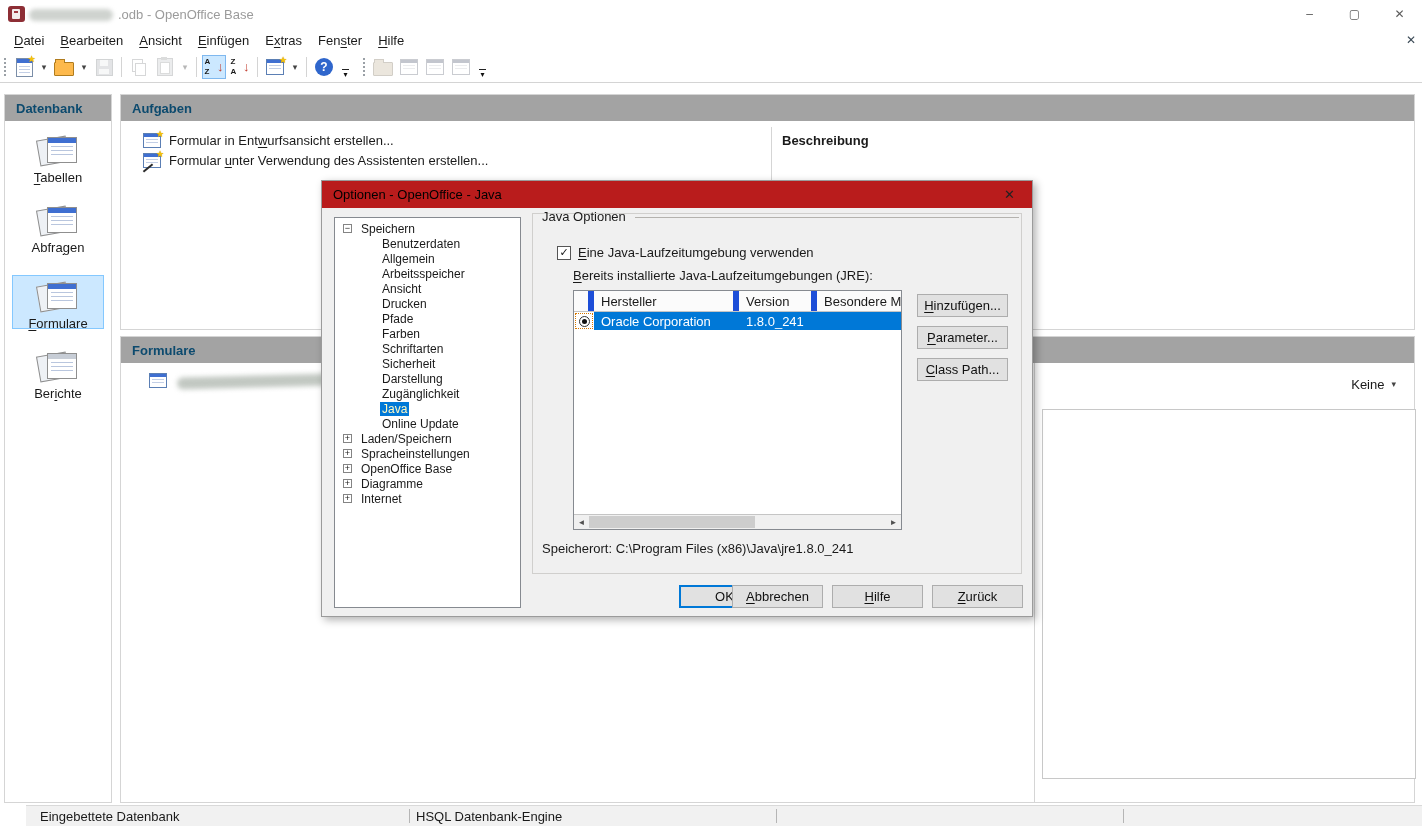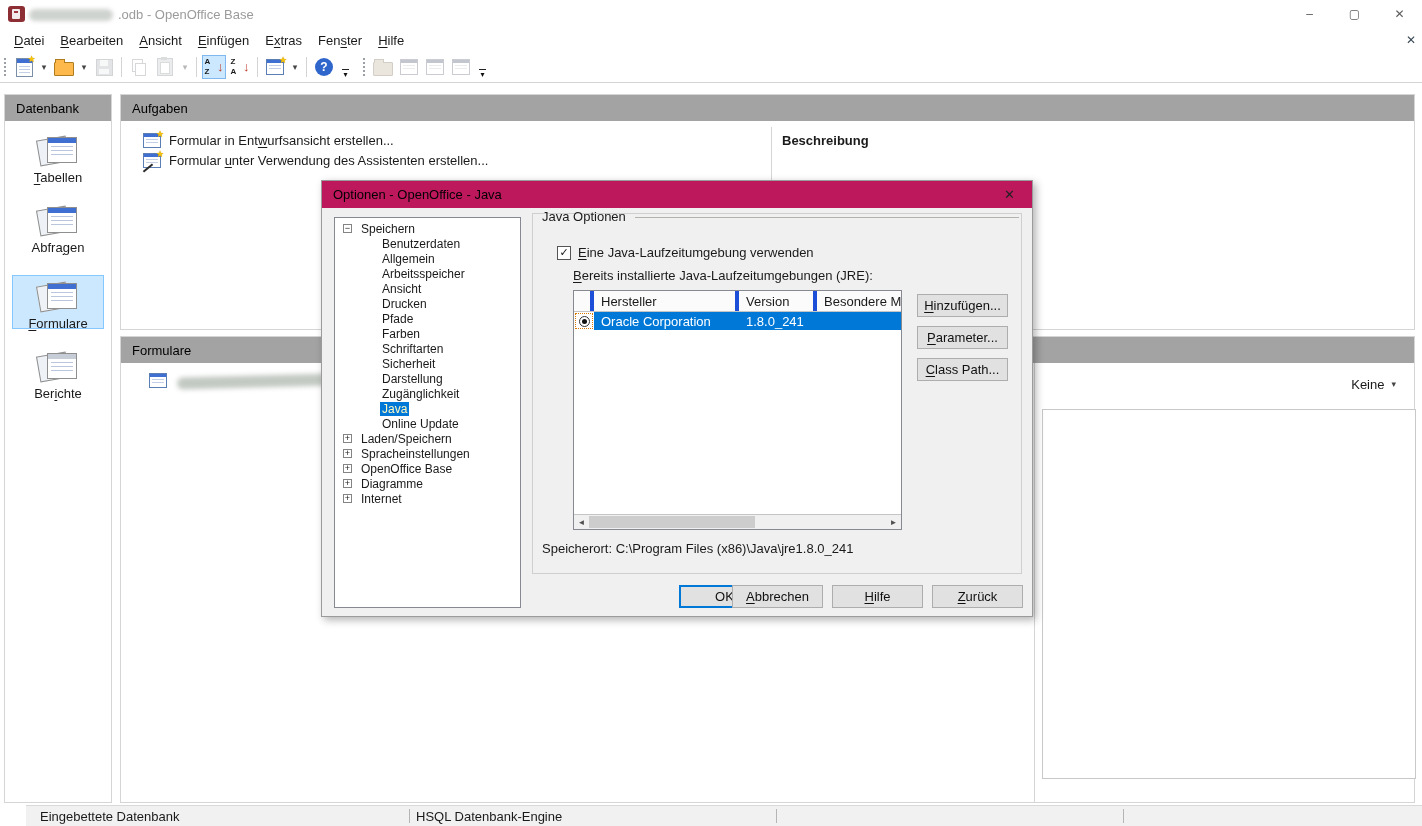--- a/index.html
+++ b/index.html
@@ -57,21 +57,21 @@
   .ic-sort .ar{position:absolute;right:0;top:1px;color:#c0392b;font-size:13px;font-weight:bold;line-height:16px;}
   .ic-formwin{position:relative;width:16px;height:14px;background:#fff;border:1px solid #5b7fb4;}
   .ic-formwin::before{content:"";position:absolute;left:0;top:0;right:0;height:3px;background:#3f6fd1;}
   .ic-formwin::after{content:"";position:absolute;left:2px;top:5px;right:2px;height:6px;
       background:repeating-linear-gradient(#c3cfe6 0 1px,transparent 1px 3px);}
   .ic-help{width:18px;height:18px;border-radius:50%;background:#2f66cc;color:#fff;font-weight:bold;font-size:12px;display:flex;align-items:center;justify-content:center;}
   .wand{position:absolute;left:-2px;bottom:-2px;width:12px;height:2px;background:#2b2b2b;transform:rotate(-40deg);}
 
   
   .panel{position:absolute;background:#fff;border:1px solid #d5d5d5;box-sizing:border-box;}
-  .panel-header{height:26px;background:var(--panel-header,#a3a3a3);color:#000000;font-weight:normal;display:flex;align-items:center;padding-left:11px;}
+  .panel-header{height:26px;background:var(--panel-header,#a3a3a3);color:#0c4a6e;font-weight:bold;display:flex;align-items:center;padding-left:11px;}
   .sidebar{left:4px;top:94px;width:108px;height:709px;}
   .side-item{position:absolute;left:7px;width:92px;text-align:center;padding-top:5px;box-sizing:border-box;height:54px;border:1px solid transparent;}
   .side-item.sel{background:var(--sidebar-sel,#cce8ff);border-color:var(--sidebar-sel-border,#84c8ff);}
   .bigicon{position:relative;width:44px;height:32px;margin:0 auto;}
   .bigicon .s1,.bigicon .s2{position:absolute;background:#fff;border:1px solid #8f8f8f;width:28px;height:24px;}
   .bigicon .s1{left:2px;top:3px;transform:rotate(-10deg);background:#eef1f5;}
   .bigicon .s2{left:11px;top:2px;}
   .bigicon .s2::before{content:"";position:absolute;left:0;top:0;right:0;height:5px;background:#3f6fd1;}
   .bigicon .s2::after{content:"";position:absolute;left:3px;top:8px;right:3px;height:12px;
       background:repeating-linear-gradient(#b9c6de 0 1px,transparent 1px 4px);}
@@ -98,38 +98,38 @@
   .preview-box{position:absolute;left:921px;top:72px;width:372px;height:368px;background:#fff;border:1px solid #c8c8c8;}
 
   
   .statusbar{position:absolute;left:0;top:805px;width:1422px;height:21px;background:#f1f1f1;border-top:1px solid #d9d9d9;box-sizing:border-box;margin-left:26px;}
   .status-text{position:absolute;top:3px;font-size:13px;}
   .status-sep{position:absolute;top:3px;width:1px;height:14px;background:#b5b5b5;}
 
   
   .dialog{position:absolute;left:321px;top:180px;width:712px;height:437px;background:var(--dialog-bg,#f0f0f0);
           border:1px solid #9b9b9b;box-sizing:border-box;box-shadow:3px 3px 8px rgba(0,0,0,.30);}
-  .dlg-title{position:absolute;left:0;top:0;right:0;height:27px;background:#be185d;display:flex;align-items:center;padding-left:11px;color:#000;}
+  .dlg-title{position:absolute;left:0;top:0;right:0;height:27px;background:#b91c1c;display:flex;align-items:center;padding-left:11px;color:#000;}
   .dlg-close{position:absolute;right:0;top:0;width:45px;height:27px;display:flex;align-items:center;justify-content:center;color:#222;font-size:13px;}
   .tree-box{position:absolute;left:12px;top:36px;width:187px;height:391px;background:#fff;border:1px solid #868a90;overflow:hidden;box-sizing:border-box;}
   .tree-row{height:15px;display:flex;align-items:center;font-size:12px;white-space:nowrap;}
   .expander{width:9px;height:9px;border:1px solid #848484;background:#fff;font-size:9px;line-height:7px;text-align:center;color:#222;margin-left:8px;flex:none;box-sizing:border-box;}
   .tree-label{margin-left:7px;padding:0 2px;}
   .tree-row.lvl1 .tree-label{margin-left:45px;}
   .tree-label.sel{background:var(--accent,#0078d7);color:#fef9c3;}
   .page-frame{position:absolute;left:210px;top:32px;width:490px;height:361px;border:1px solid #d0cfcd;box-sizing:border-box;}
   .group-row{position:absolute;left:220px;top:28px;width:477px;display:flex;}
   .group-row .line{flex:1;border-top:1px solid #b4b2ae;margin-top:8px;margin-left:9px;}
   .chk-row{position:absolute;left:235px;top:64px;display:flex;align-items:center;gap:7px;}
   .chk-box{width:14px;height:14px;background:#fff;border:1px solid #555;display:flex;align-items:center;justify-content:center;font-size:11px;color:#111;box-sizing:border-box;}
   .tbl-label{position:absolute;left:251px;top:87px;}
   .jre-table{position:absolute;left:251px;top:109px;width:329px;height:240px;background:#fff;border:1px solid #868a90;box-sizing:border-box;overflow:hidden;}
   .jre-head,.jre-row{display:grid;grid-template-columns:20px 145px 78px 1fr;}
   .jre-head{height:20px;background:#fbfbfb;border-bottom:1px solid #c5c5c5;}
-  .jre-head .hc{border-right:4px solid #1d4ed8;display:flex;align-items:center;padding-left:7px;white-space:nowrap;overflow:hidden;font-size:13px;}
+  .jre-head .hc{border-right:6px solid #1d4ed8;display:flex;align-items:center;padding-left:7px;white-space:nowrap;overflow:hidden;font-size:13px;}
   .jre-row{height:18px;}
   .jre-row .rc{display:flex;align-items:center;padding-left:7px;font-size:13px;white-space:nowrap;overflow:hidden;}
   .jre-row.sel .rc{background:var(--accent,#0078d7);color:#fff;}
   .radio-cell{display:flex;align-items:center;justify-content:center;outline:1px dotted #d77800;outline-offset:-2px;}
   .radio{width:11px;height:11px;border:1.5px solid #333;border-radius:50%;background:#fff;display:flex;align-items:center;justify-content:center;box-sizing:border-box;}
   .radio::after{content:"";width:5px;height:5px;border-radius:50%;background:#111;}
   .hscroll{position:absolute;left:0;right:0;bottom:0;height:15px;background:#f0f0f0;border-top:1px solid #c5c5c5;box-sizing:border-box;}
   .hs-arrow{position:absolute;top:0;width:15px;height:14px;display:flex;align-items:center;justify-content:center;color:#505050;font-size:8px;}
   .hs-thumb{position:absolute;left:15px;top:1px;width:166px;height:12px;background:#cdcdcd;}
   .side-btns .btn{position:absolute;left:595px;width:91px;height:23px;}

